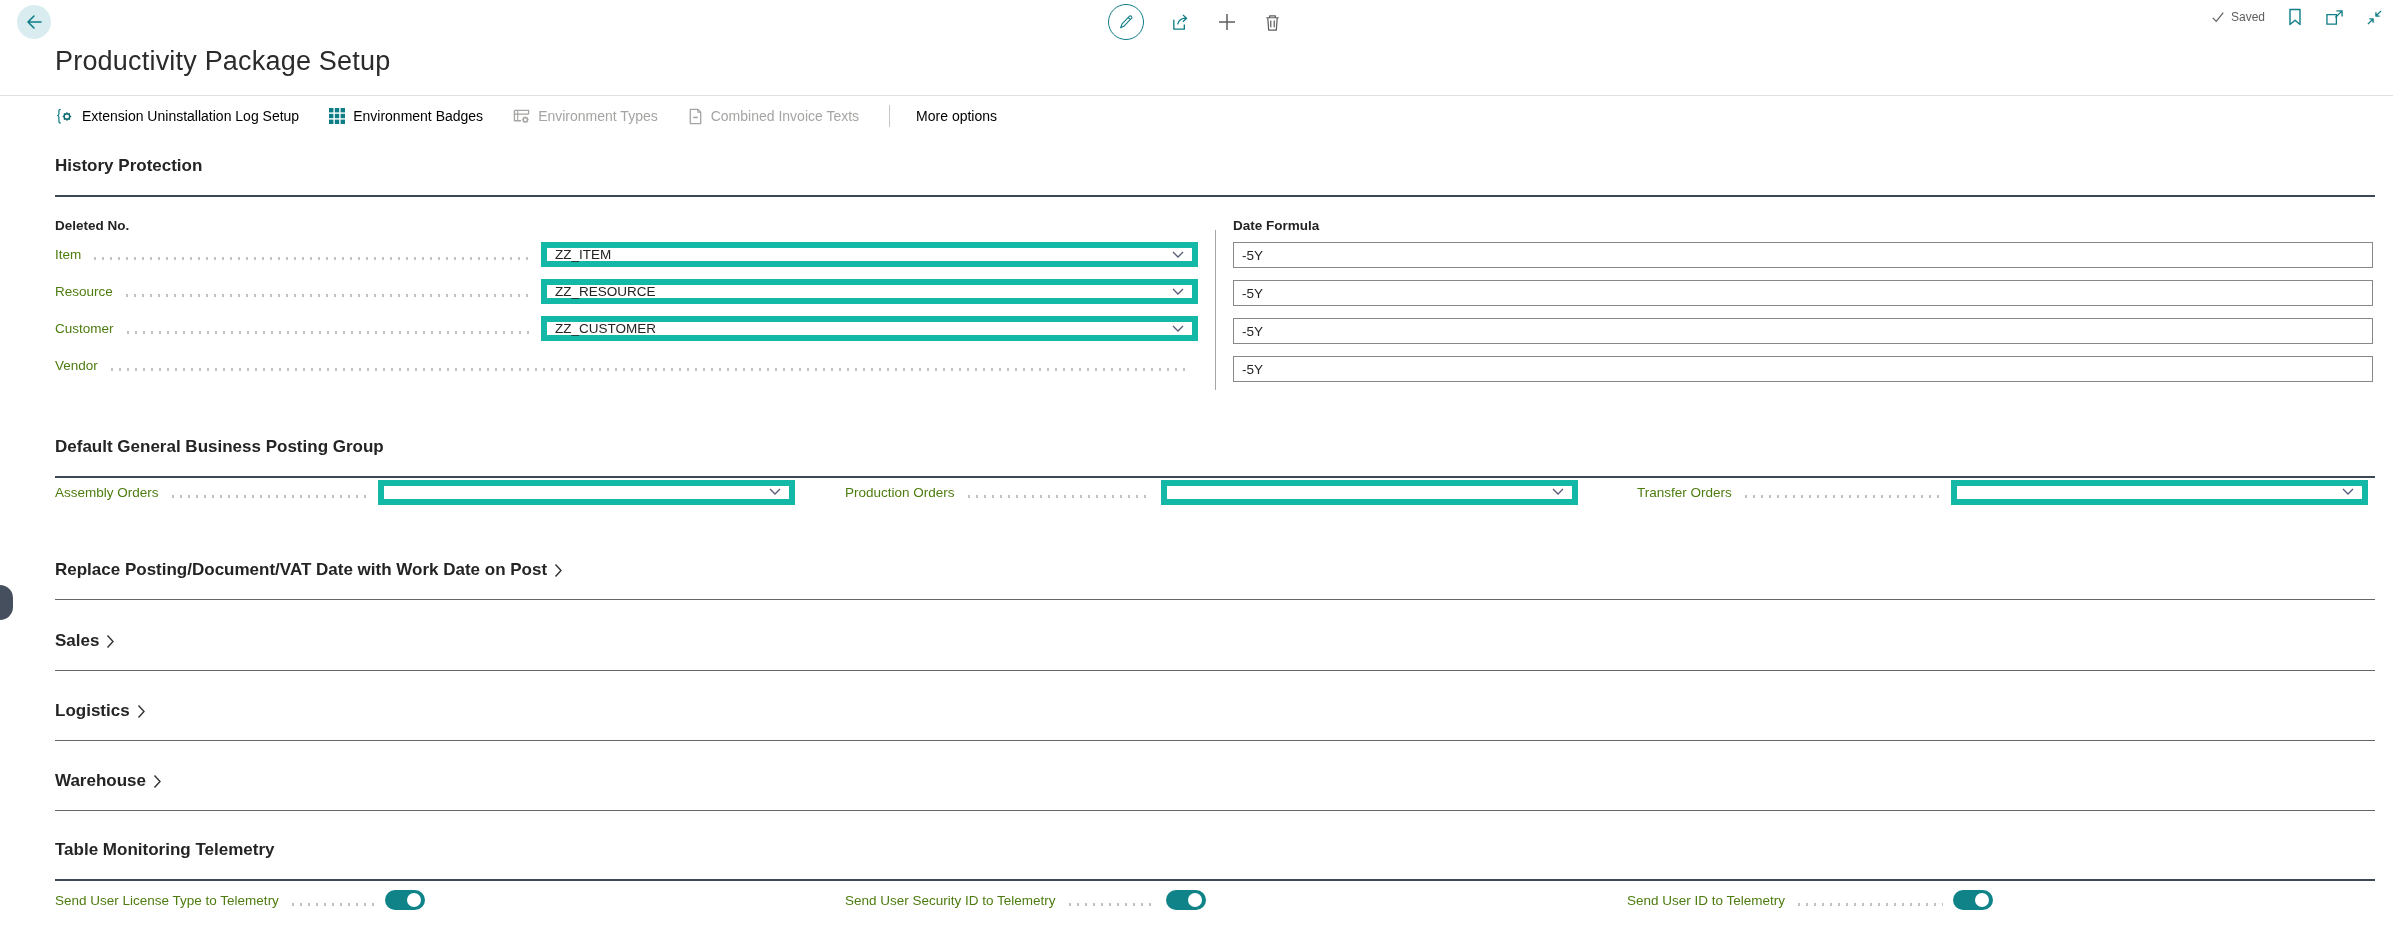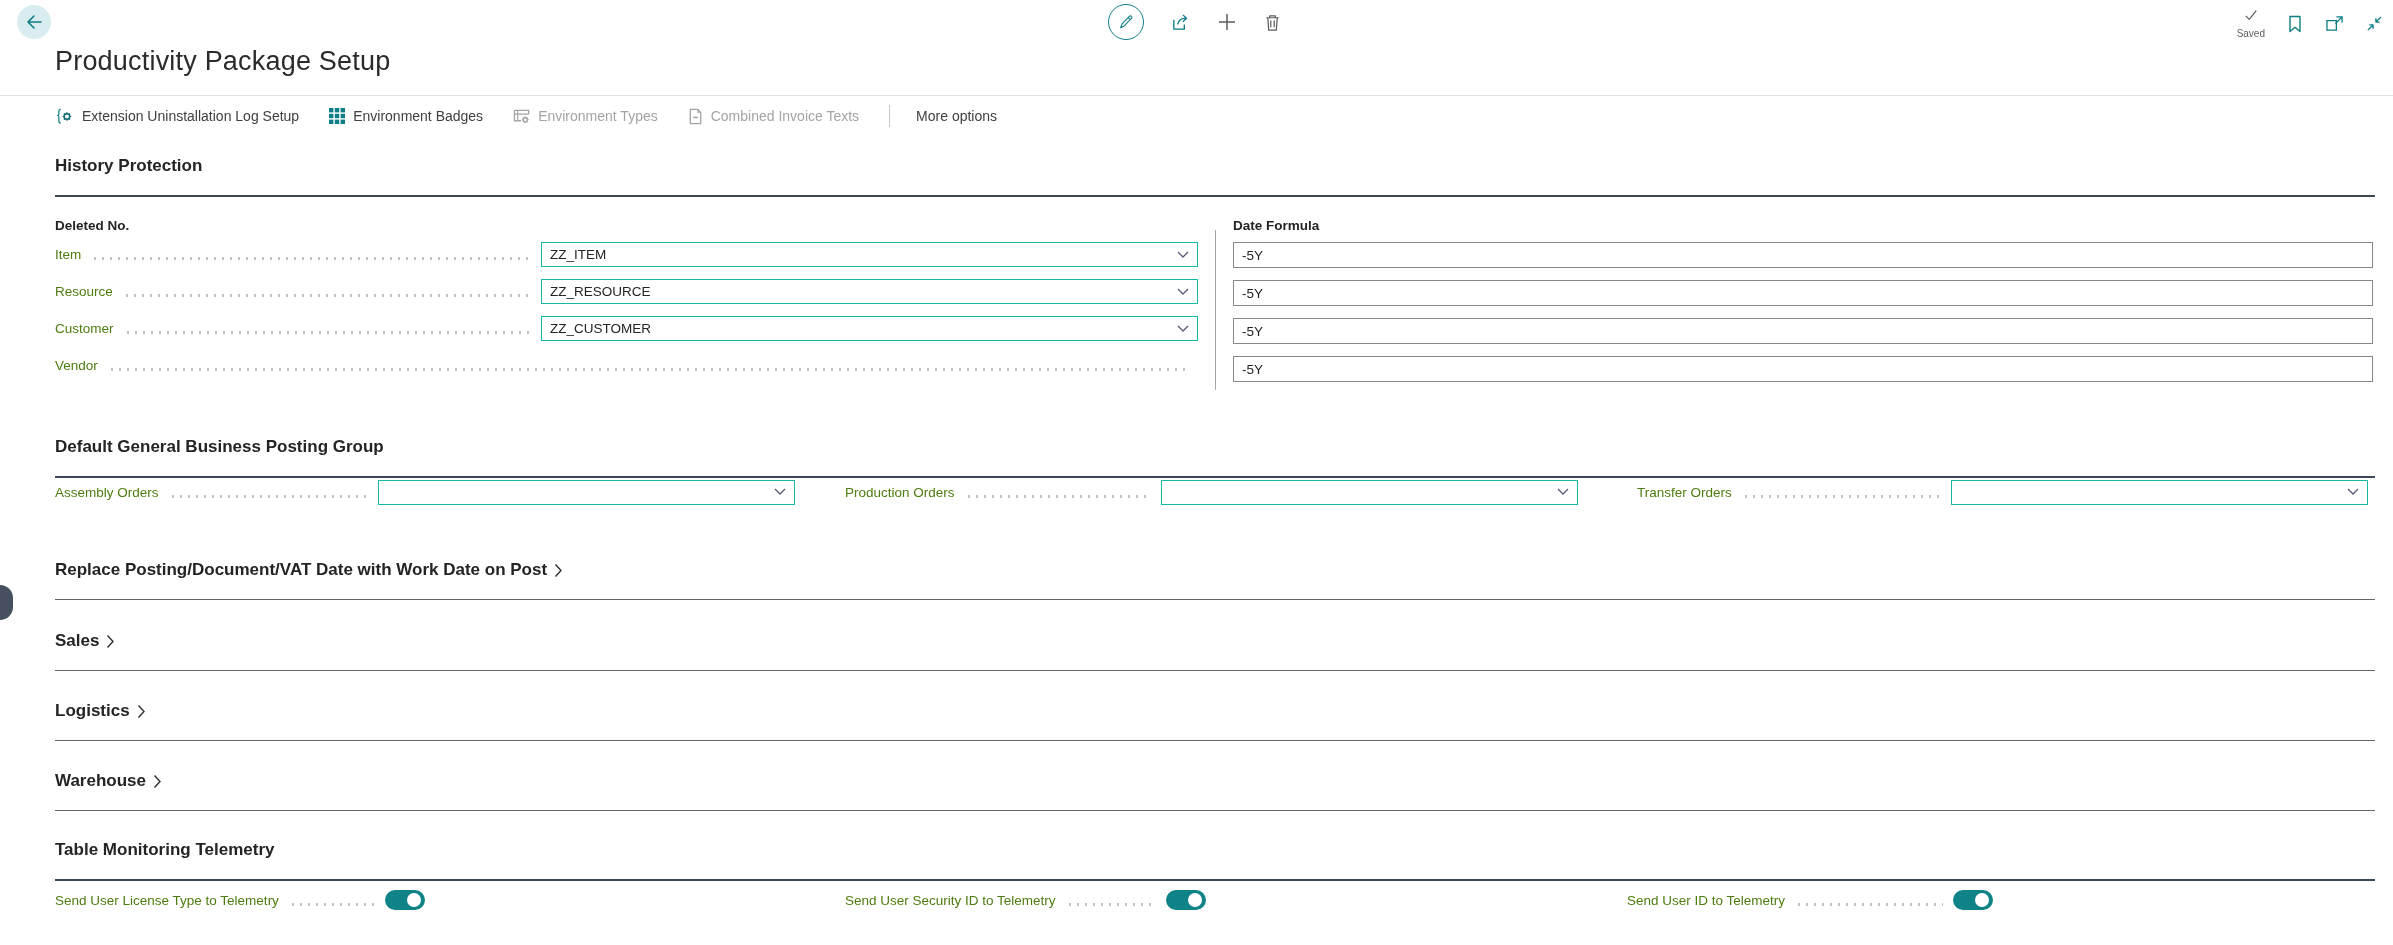--- a/index.html
+++ b/index.html
@@ -8,46 +8,46 @@
   .abs { position:absolute; }
 
   
   .back-btn { position:absolute; left:17px; top:5px; width:34px; height:34px; border-radius:50%;
     background:#d9edf0; border:none; display:flex; align-items:center; justify-content:center; cursor:pointer; }
   .page-title { position:absolute; left:55px; top:46px; font-size:27px; font-weight:300; color:#2b2b2b; letter-spacing:0.2px; }
   .tb-center { position:absolute; left:1108px; top:4px; display:flex; align-items:center; gap:26px; }
   .icon-btn { background:none; border:none; cursor:pointer; display:flex; align-items:center; justify-content:center; padding:0; }
   .edit-circle { width:36px; height:36px; border-radius:50%; border:1.5px solid #0e7d86; }
   .tb-right { position:absolute; right:10px; top:8px; display:flex; align-items:center; gap:22px; }
-  .save-status { display:flex; align-items:center; gap:6px; font-size:10px; color:#5f5e5c;flex-direction:column; }
+  .save-status { display:flex; align-items:center; gap:6px; font-size:12px; color:#5f5e5c; }
   .hdr-rule { position:absolute; left:0; top:95px; width:2393px; height:1px; background:#e3e1df; }
 
   
   .action-bar { position:absolute; left:57px; top:101px; height:30px; display:flex; align-items:center; font-size:14px; }
   .ab-item { display:flex; align-items:center; gap:8px; background:none; border:none; cursor:pointer;
-    font-size:14px; color:#404040; font-family:inherit; margin-right:30px; white-space:nowrap; }
+    font-size:14px; color:#000000; font-family:inherit; margin-right:30px; white-space:nowrap; }
   .ab-item.disabled { color:#a6a4a2; cursor:default; }
   .ab-sep { width:1px; height:22px; background:#c8c6c4; margin:0 26px 0 0; }
   .ab-icon { display:flex; align-items:center; }
 
   
   .content { position:absolute; left:55px; top:0; width:2320px; }
   .sect-title { position:absolute; left:0; width:2320px; font-size:17px; font-weight:600; color:#242424;
     padding-bottom:19px; cursor:pointer; display:flex; align-items:center; }
   .rule-dark { border-bottom:2px solid #3d4857; }
   .rule-light { border-bottom:1px solid #666; }
   .chev-right { margin-left:7px; display:flex; align-items:center; }
 
   .group-lbl { position:absolute; font-size:13.5px; font-weight:700; color:#242424; }
   .field-row { display:flex; align-items:center; height:25px; margin-bottom:12px; }
   .lbl { font-size:13.5px; color:#4d7c0f; white-space:nowrap; }
   .dots { flex:1; height:3px; margin:0 10px; align-self:center; margin-top:8px;
     background-image: radial-gradient(circle, #c4c2c0 1.3px, rgba(0,0,0,0) 1.4px);
     background-size:8px 3px; background-repeat:repeat-x; background-position:left center; }
-  .cb { width:657px; height:25px; border:1px solid #14b8a6; background:#fff; display:flex;
+  .cb { width:657px; height:25px; border:6px solid #14b8a6; background:#fff; display:flex;
     align-items:center; justify-content:space-between; padding:0 8px; cursor:pointer; flex-shrink:0; }
   .cb .val { font-size:13.5px; color:#242424; }
   .ti { width:100%; height:26px; border:1px solid #8a8886; background:#fff; font-size:13.5px;
     color:#242424; padding:0 8px; font-family:inherit; display:block; margin-bottom:12px; }
   .col-div { position:absolute; width:1px; background:#a8a6a4; }
 
   .pg-group { position:absolute; display:flex; align-items:center; height:26px; }
   .pg-group .cb { width:417px; }
 
   .toggle-group { position:absolute; display:flex; align-items:center; height:20px; }

